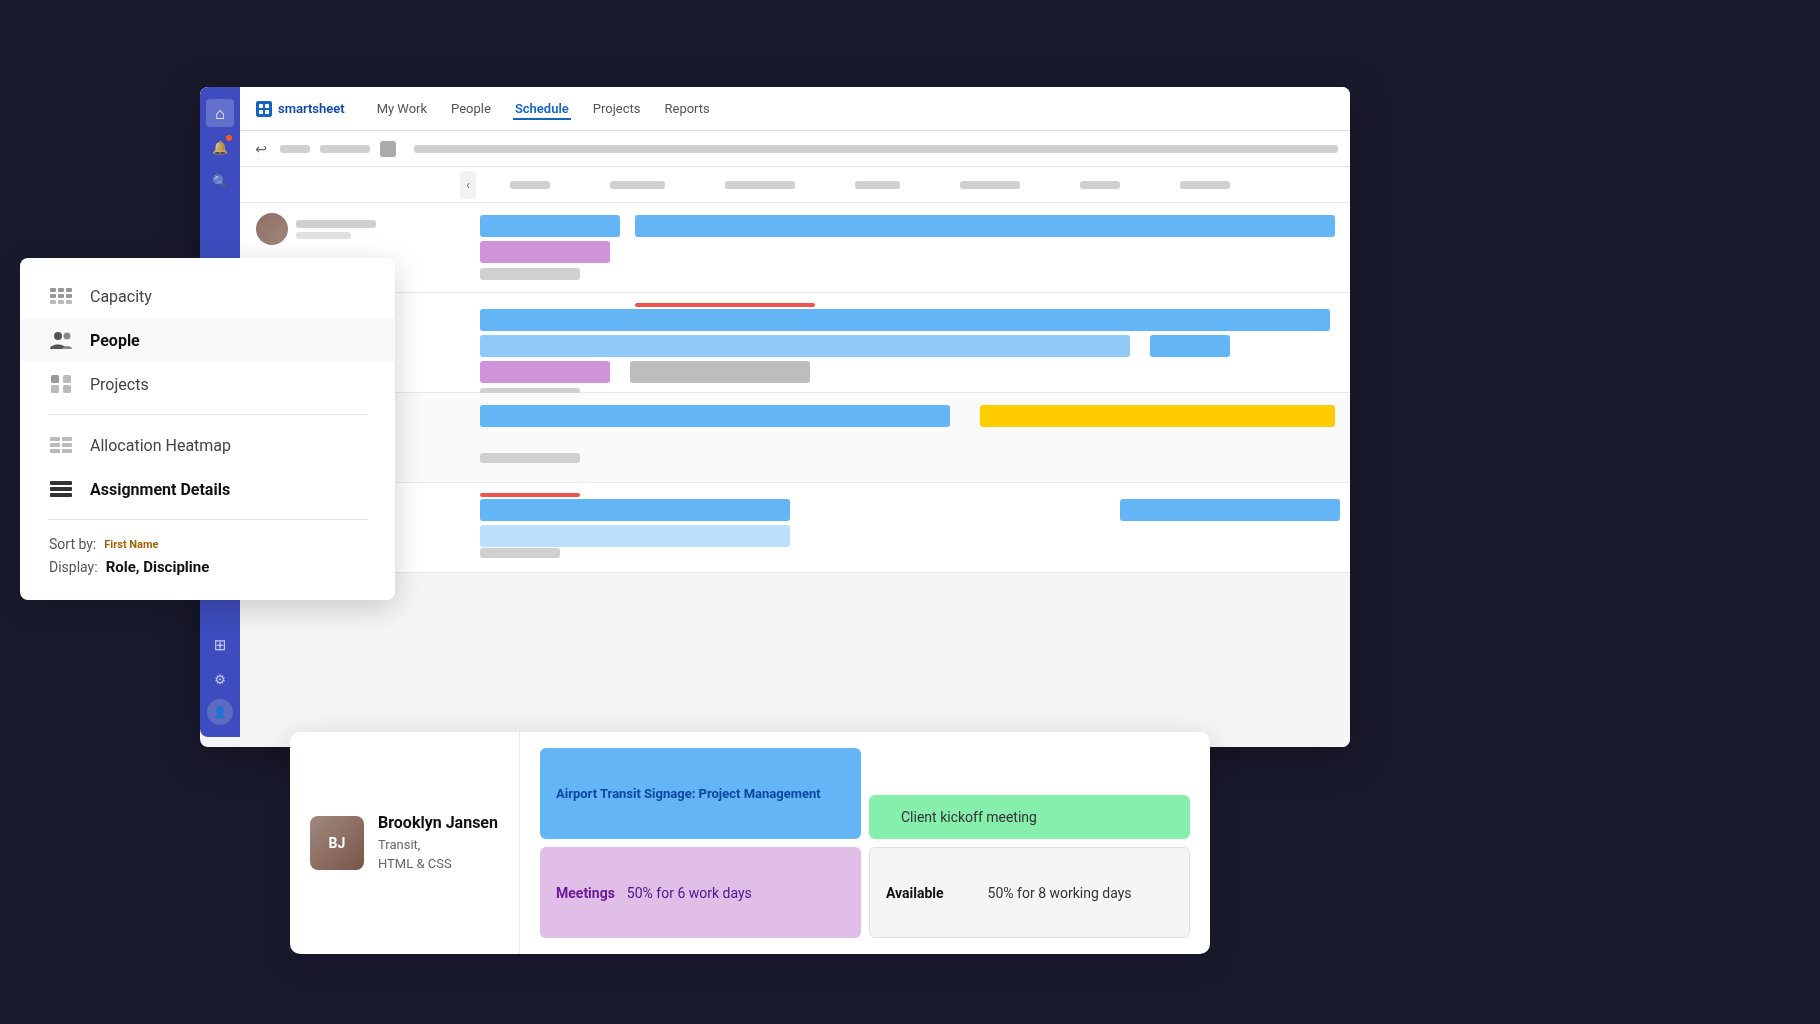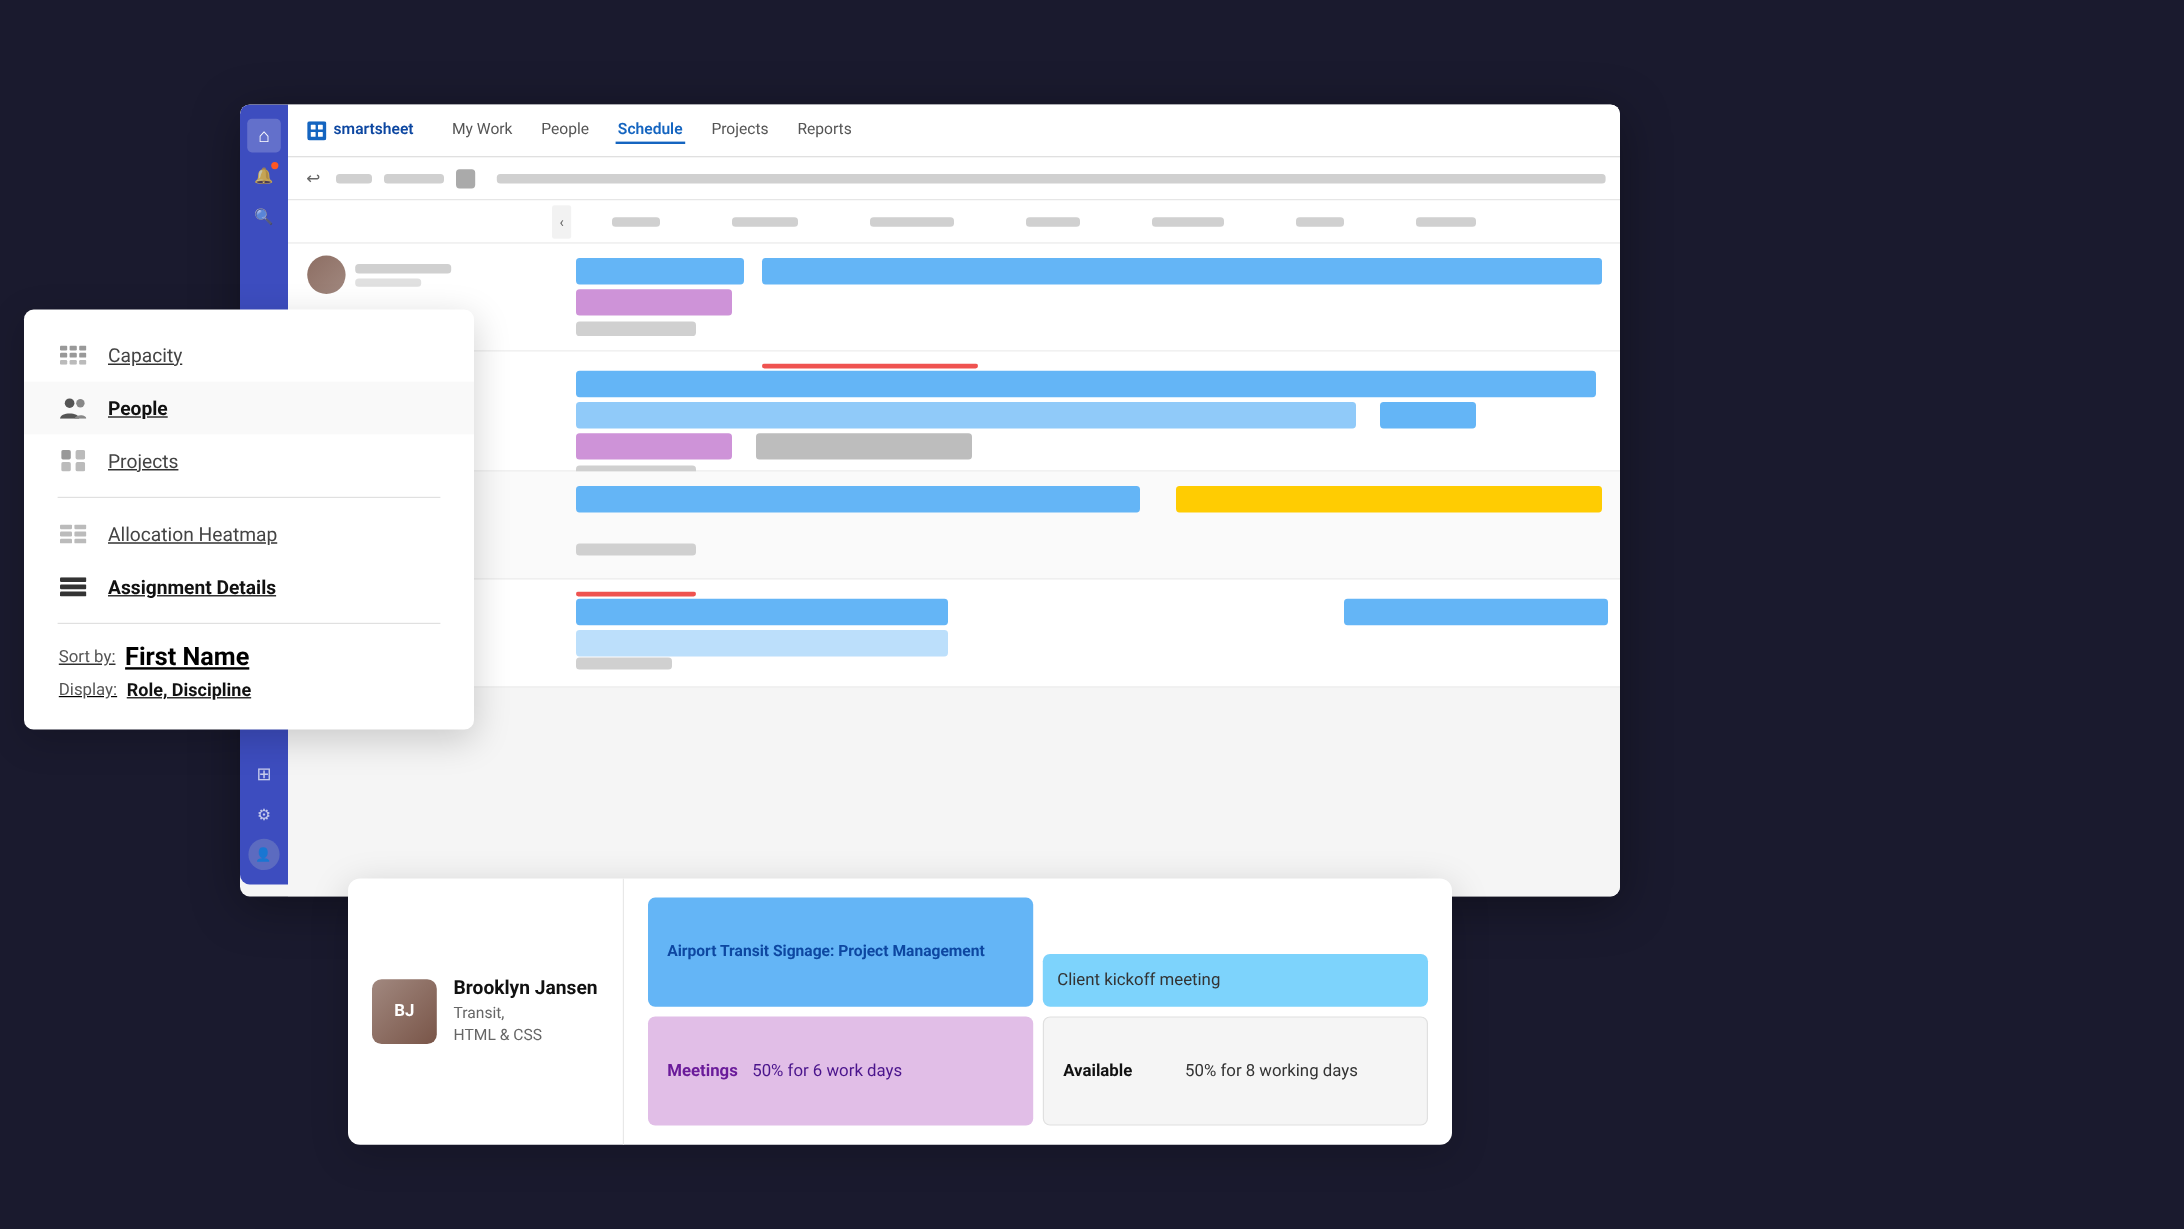--- a/index.html
+++ b/index.html
@@ -199,21 +199,20 @@
     .dropdown-panel {
       position: absolute;
       top: 170px;
       left: 0;
       width: 370px;
       background: white;
       border-radius: 8px;
       box-shadow: 0 8px 30px rgba(0,0,0,0.18);
       padding: 20px 0;
       z-index: 100;
-      text-decoration: underline;
     }
 
     .dropdown-item {
       display: flex;
       align-items: center;
       gap: 16px;
       padding: 12px 28px;
       cursor: pointer;
       transition: background 0.15s;
     }
@@ -581,21 +580,21 @@
         </svg>
       </div>
       <span class="dropdown-label" style="font-size:16px;color:#111;font-weight:700;">Assignment Details</span>
     </div>
 
     <div style="height:1px;background:#e0e0e0;margin:8px 28px;"></div>
 
     <div class="dropdown-meta" style="padding:8px 29px;">
       <div style="display:flex;align-items:center;gap:8px;font-size:14px;color:#555;margin-bottom:6px;">
         <span>Sort by:</span>
-        <strong style="color:#000000;font-size:21px;">First Name</strong>
+        <strong style="color:#a16207;font-size:11px;">First Name</strong>
       </div>
       <div style="display:flex;align-items:center;gap:8px;font-size:14px;color:#555;">
         <span>Display:</span>
         <strong style="color:#111;font-size:15px;">Role, Discipline</strong>
       </div>
     </div>
   </div>
 
   <div class="tooltip-card" style="position:absolute;bottom:70px;left:290px;width:920px;background:white;border-radius:10px;box-shadow:0 8px 32px rgba(0,0,0,0.18);display:flex;align-items:stretch;overflow:hidden;z-index:200;">
 
@@ -607,21 +606,21 @@
         <p style="font-size:13px;color:#666;">HTML &amp; CSS</p>
       </div>
     </div>
 
     <div class="tooltip-content" style="flex:1;padding:16px 20px;display:grid;grid-template-columns:1fr 1fr;grid-template-rows:1fr 1fr;gap:8px;">
 
       <div class="tooltip-cell-blue" style="background:#64b5f6;border-radius:6px;padding:14px 16px;display:flex;align-items:center;gap:8px;">
         <strong style="font-size:13px;font-weight:700;color:#0d47a1;">Airport Transit Signage: Project Management</strong>
       </div>
 
-      <div class="tooltip-cell-white" style="background:#7dd3fc;border-radius:6px;padding:14px 12px;display:flex;align-items:center;gap:8px;border:none;margin-top:47px;">
+      <div class="tooltip-cell-white" style="background:#86efac;border-radius:6px;padding:14px 32px;display:flex;align-items:center;gap:8px;border:none;margin-top:47px;">
         <span style="font-size:14px;color:#333;">Client kickoff meeting</span>
       </div>
 
       <div class="tooltip-cell-purple" style="background:#e1bee7;border-radius:6px;padding:14px 16px;display:flex;align-items:center;gap:8px;">
         <strong style="font-size:14px;font-weight:700;color:#6a1b9a;margin-right:4px;">Meetings</strong>
         <span style="font-size:14px;color:#4a148c;">50% for 6 work days</span>
       </div>
 
       <div class="tooltip-cell-avail" style="background:#f5f5f5;border-radius:6px;padding:14px 16px;display:flex;align-items:center;gap:8px;border:1px solid #e0e0e0;">
         <strong style="font-size:14px;font-weight:700;color:#111;margin-right:4px;">Available</strong>

